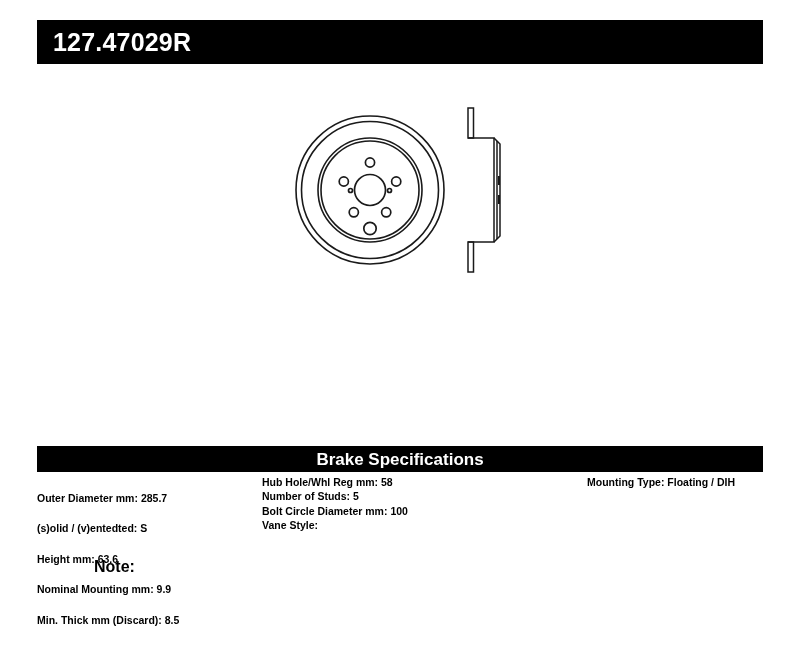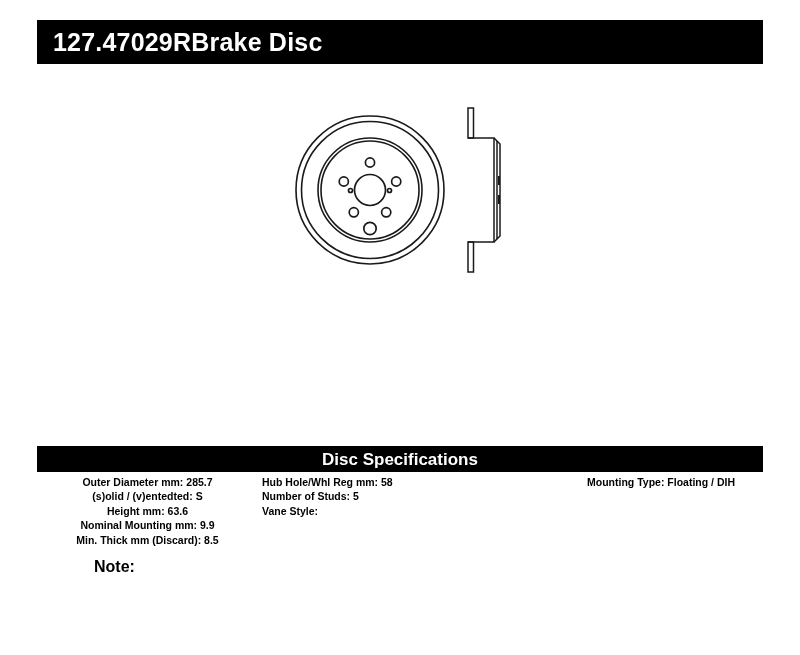--- a/index.html
+++ b/index.html
@@ -19,20 +19,21 @@
   
   .header-bar {
     position: absolute;
     left: 37px;
     top: 20px;
     width: 726px;
     height: 44px;
     background: #000000;
     display: flex;
     align-items: center;
+    justify-content: space-between;
     box-sizing: border-box;
     padding: 0 18px 0 16px;
   }
   .header-part-number {
     color: #ffffff;
     font-size: 25px;
     font-weight: bold;
     letter-spacing: 0.2px;
     line-height: 1;
   }
@@ -96,21 +97,21 @@
   .spec-col-left  { width: 225px; }
   .spec-col-mid   { width: 255px; }
   .spec-col-right { width: 246px; }
 
   .spec-row {
     font-size: 10.5px;
     font-weight: bold;
     line-height: 14.4px;
     white-space: nowrap;
   }
-  .spec-col-left .spec-row  { text-align: center;  padding-right: 4px; }
+  .spec-col-left .spec-row  { text-align: left;  padding-right: 4px; margin-top: 16px; }
   .spec-col-mid .spec-row   { text-align: left;  padding-right: 10px; }
   .spec-col-right .spec-row { text-align: center;   padding-left: 42px; }
 
   .spec-label { }
   .spec-value { }
 
   
   .note-block {
     position: absolute;
     left: 37px;
@@ -120,21 +121,20 @@
     font-weight: bold;
     line-height: 14px;
   }
   .note-label { margin-left: 57px; }
 </style>
 </head>
 <body>
 
 <div class="header-bar">
   <span class="header-part-number">127.47029R</span>
-  <span class="header-title">Brake Disc</span>
 </div>
 
 <div class="drawing-area">
 
   <div class="rotor-front">
     <svg width="180" height="180" viewBox="0 0 180 180">
       <g fill="none" stroke="#1a1a1a" stroke-width="1.6">
 
         <circle cx="90" cy="90" r="74"></circle>
 
@@ -178,21 +178,21 @@
 
         <rect x="42" y="76" width="2" height="9"></rect>
         <rect x="42" y="95" width="2" height="9"></rect>
       </g>
     </svg>
   </div>
 
 </div>
 
 <div class="spec-title-bar">
-  <span class="spec-title">Disc Specifications</span>
+  <span class="spec-title">Brake Specifications</span>
 </div>
 
 <div class="spec-columns">
 
   <div class="spec-col spec-col-left">
     <div class="spec-row">
       <span class="spec-label">Outer Diameter mm:</span>
       <span class="spec-value">285.7</span>
     </div>
     <div class="spec-row">
@@ -214,20 +214,24 @@
   </div>
 
   <div class="spec-col spec-col-mid">
     <div class="spec-row">
       <span class="spec-label">Hub Hole/Whl Reg mm:</span>
       <span class="spec-value">58</span>
     </div>
     <div class="spec-row">
       <span class="spec-label">Number of Studs:</span>
       <span class="spec-value">5</span>
+    </div>
+    <div class="spec-row">
+      <span class="spec-label">Bolt Circle Diameter mm:</span>
+      <span class="spec-value">100</span>
     </div>
     <div class="spec-row">
       <span class="spec-label">Vane Style:</span>
       <span class="spec-value"></span>
     </div>
   </div>
 
   <div class="spec-col spec-col-right">
     <div class="spec-row">
       <span class="spec-label">Mounting Type:</span>

